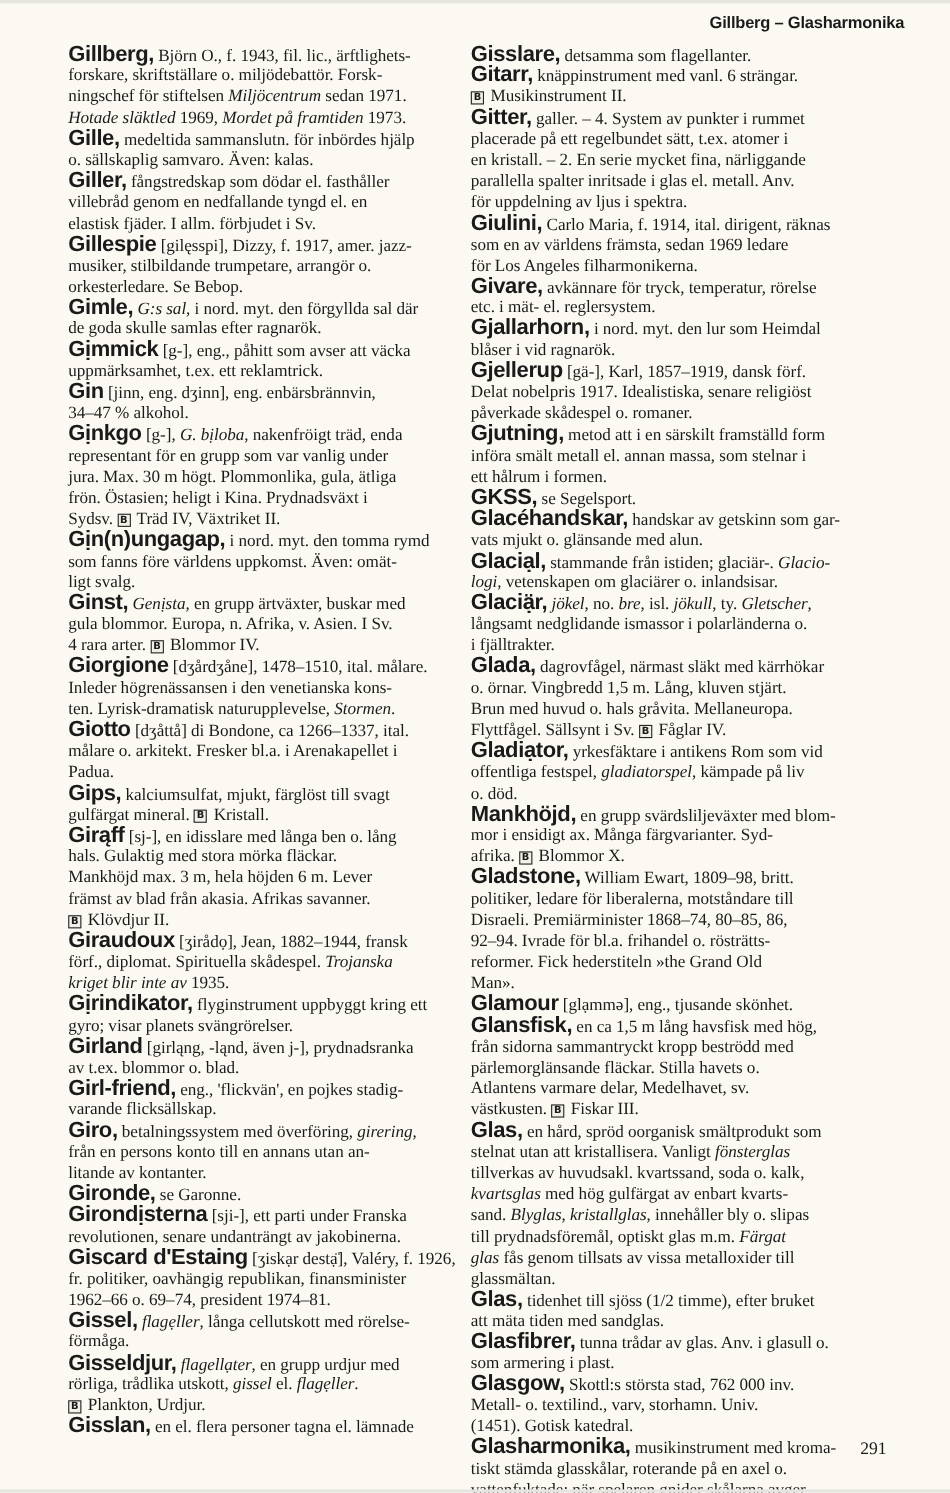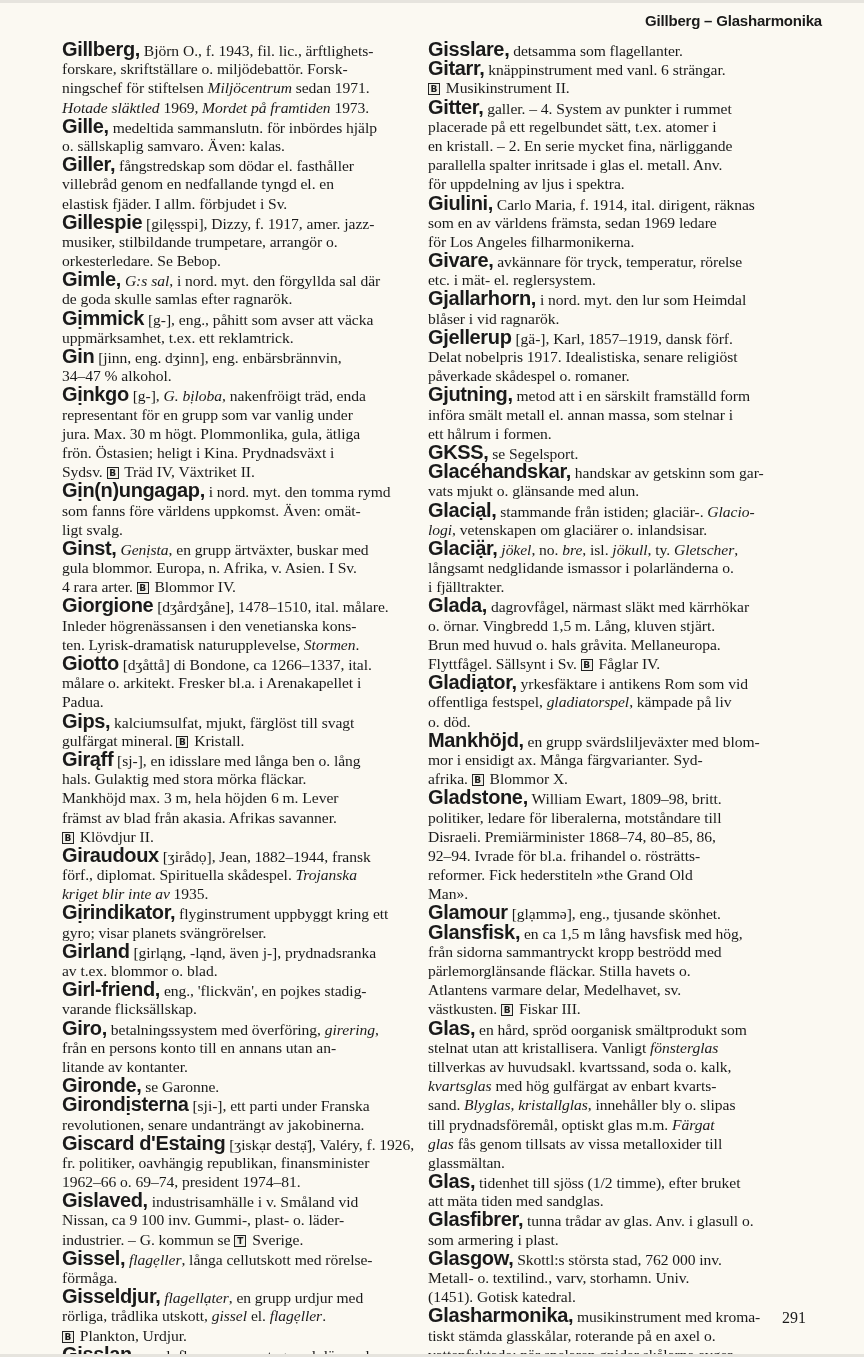--- a/index.html
+++ b/index.html
@@ -147,25 +147,20 @@
     <div class="entry">
       <div class="line"><span class="hw">Girondịsterna</span><span> [sji-], ett parti under Franska</span></div>
       <div class="line"><span>revolutionen, senare undanträngt av jakobinerna.</span></div>
     </div>
     <div class="entry">
       <div class="line"><span class="hw">Giscard d'Estaing</span><span> [ʒiskạr destạ̈], Valéry, f. 1926,</span></div>
       <div class="line"><span>fr. politiker, oavhängig republikan, finansminister</span></div>
       <div class="line"><span>1962–66 o. 69–74, president 1974–81.</span></div>
     </div>
     <div class="entry">
-      <div class="line"><span class="hw">Gislaved,</span><span> industrisamhälle i v. Småland vid</span></div>
-      <div class="line"><span>Nissan, ca 9 100 inv. Gummi-, plast- o. läder-</span></div>
-      <div class="line"><span>industrier. – G. kommun se </span><span class="box">T</span><span> Sverige.</span></div>
-    </div>
-    <div class="entry">
       <div class="line"><span class="hw">Gissel,</span><span> </span><span class="it">flagẹller</span><span>, långa cellutskott med rörelse-</span></div>
       <div class="line"><span>förmåga.</span></div>
     </div>
     <div class="entry">
       <div class="line"><span class="hw">Gisseldjur,</span><span> </span><span class="it">flagellạter</span><span>, en grupp urdjur med</span></div>
       <div class="line"><span>rörliga, trådlika utskott, </span><span class="it">gissel</span><span> el. </span><span class="it">flagẹller</span><span>.</span></div>
       <div class="line"><span class="box">B</span><span> Plankton, Urdjur.</span></div>
     </div>
     <div class="entry">
       <div class="line"><span class="hw">Gisslan,</span><span> en el. flera personer tagna el. lämnade</span></div>

